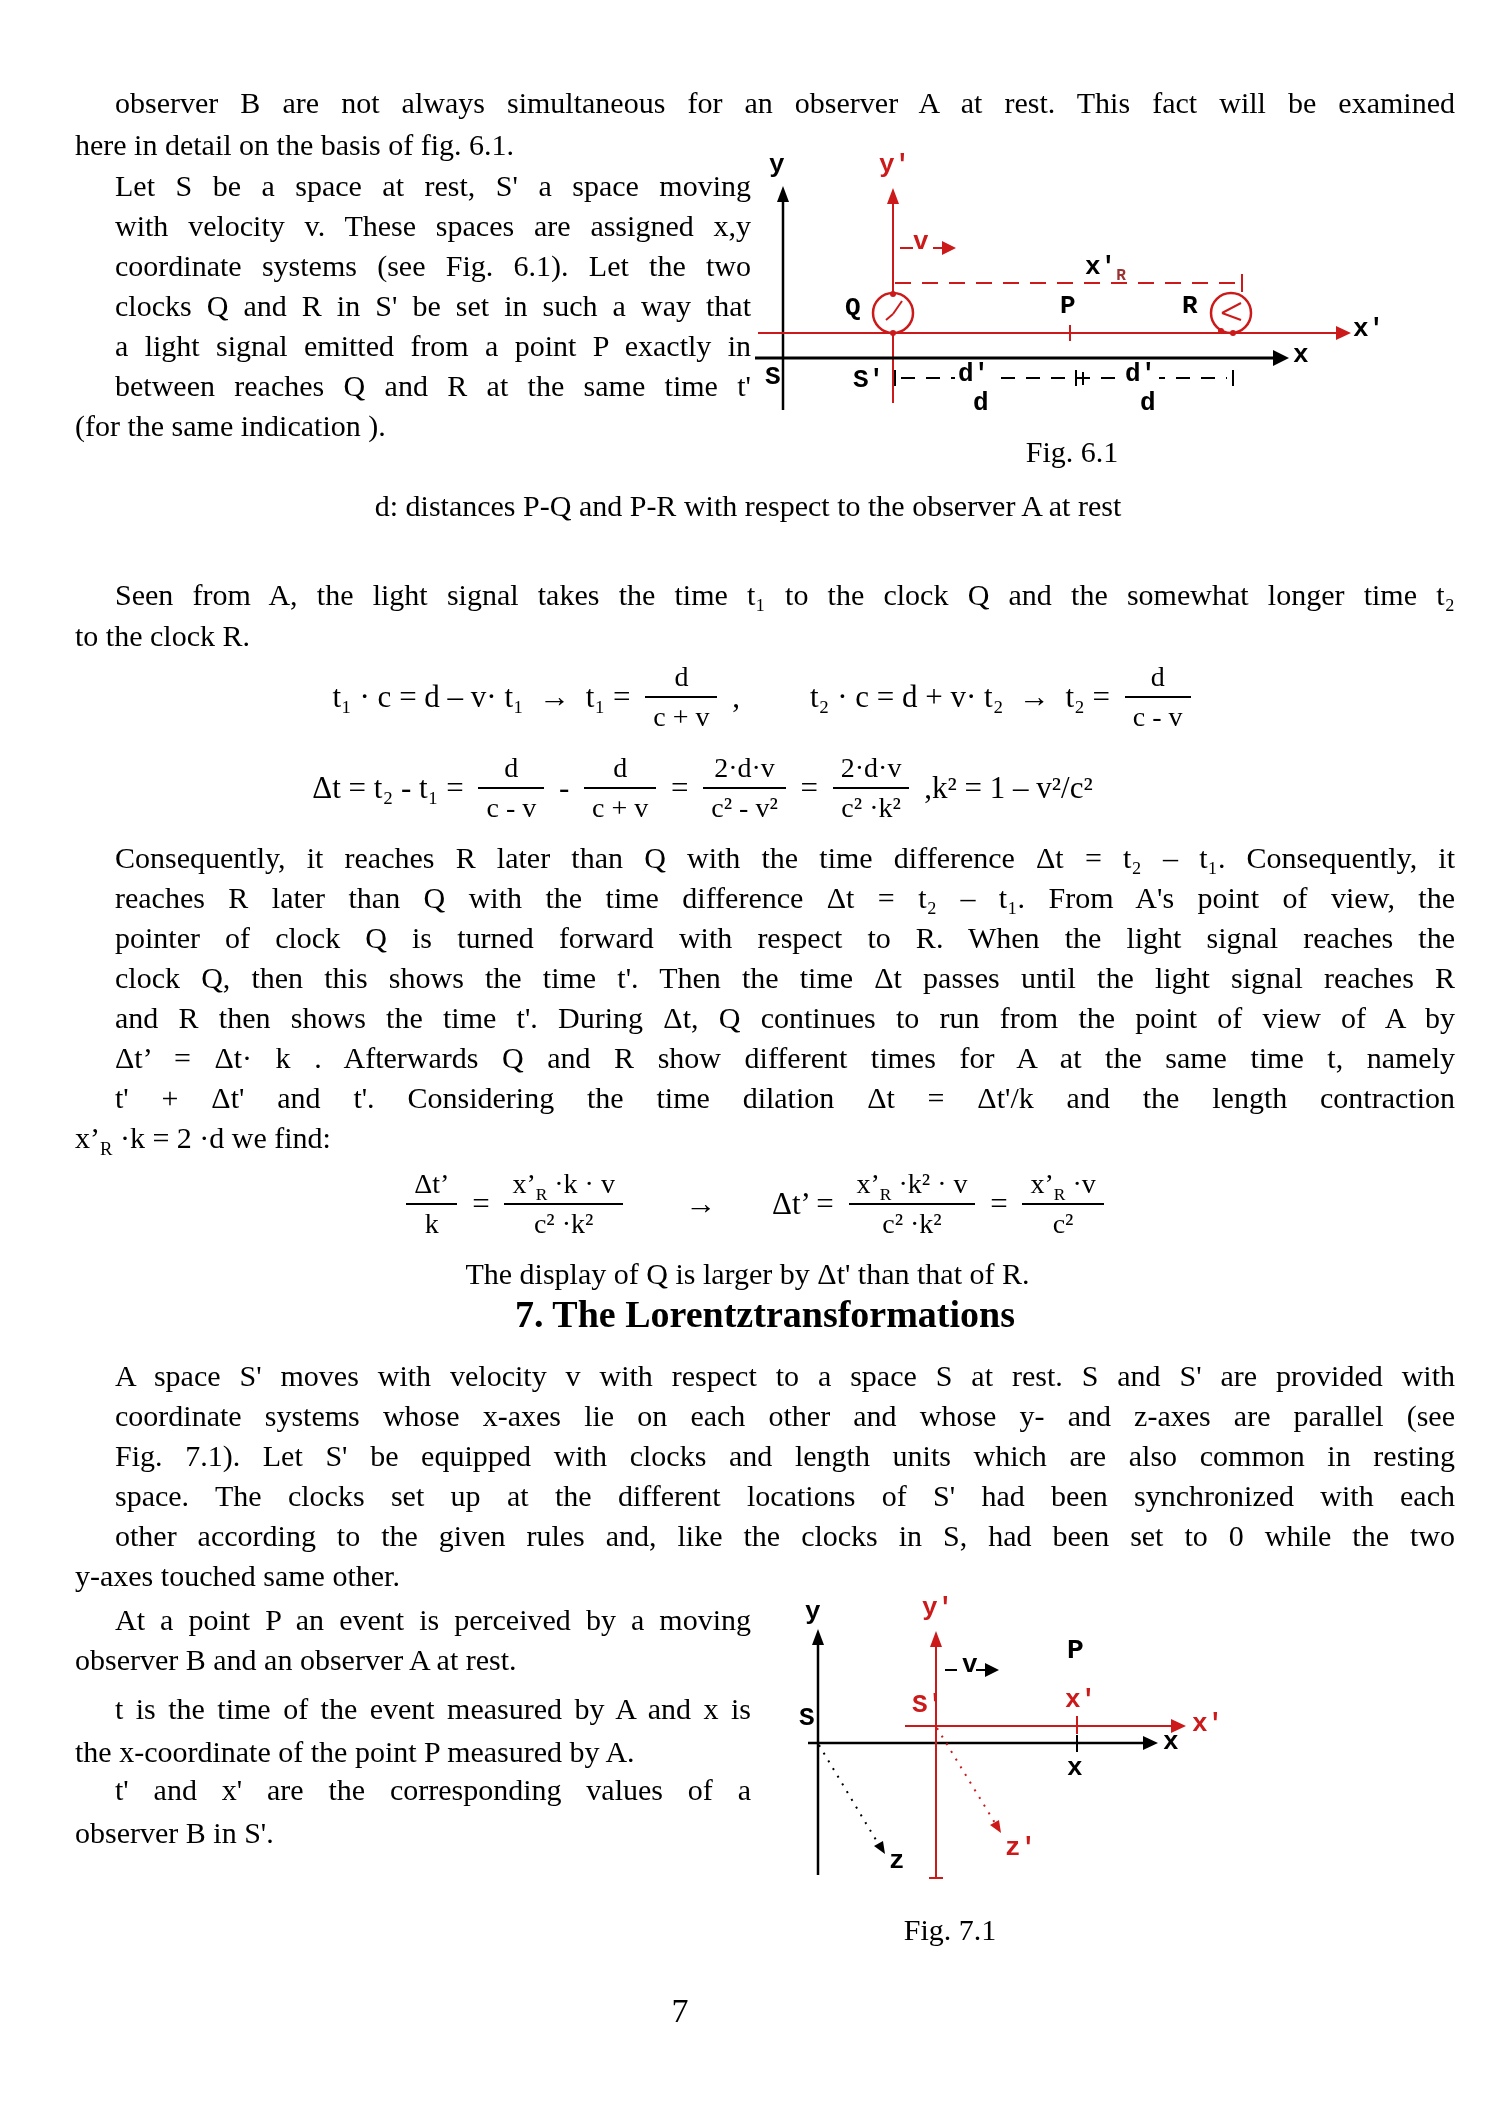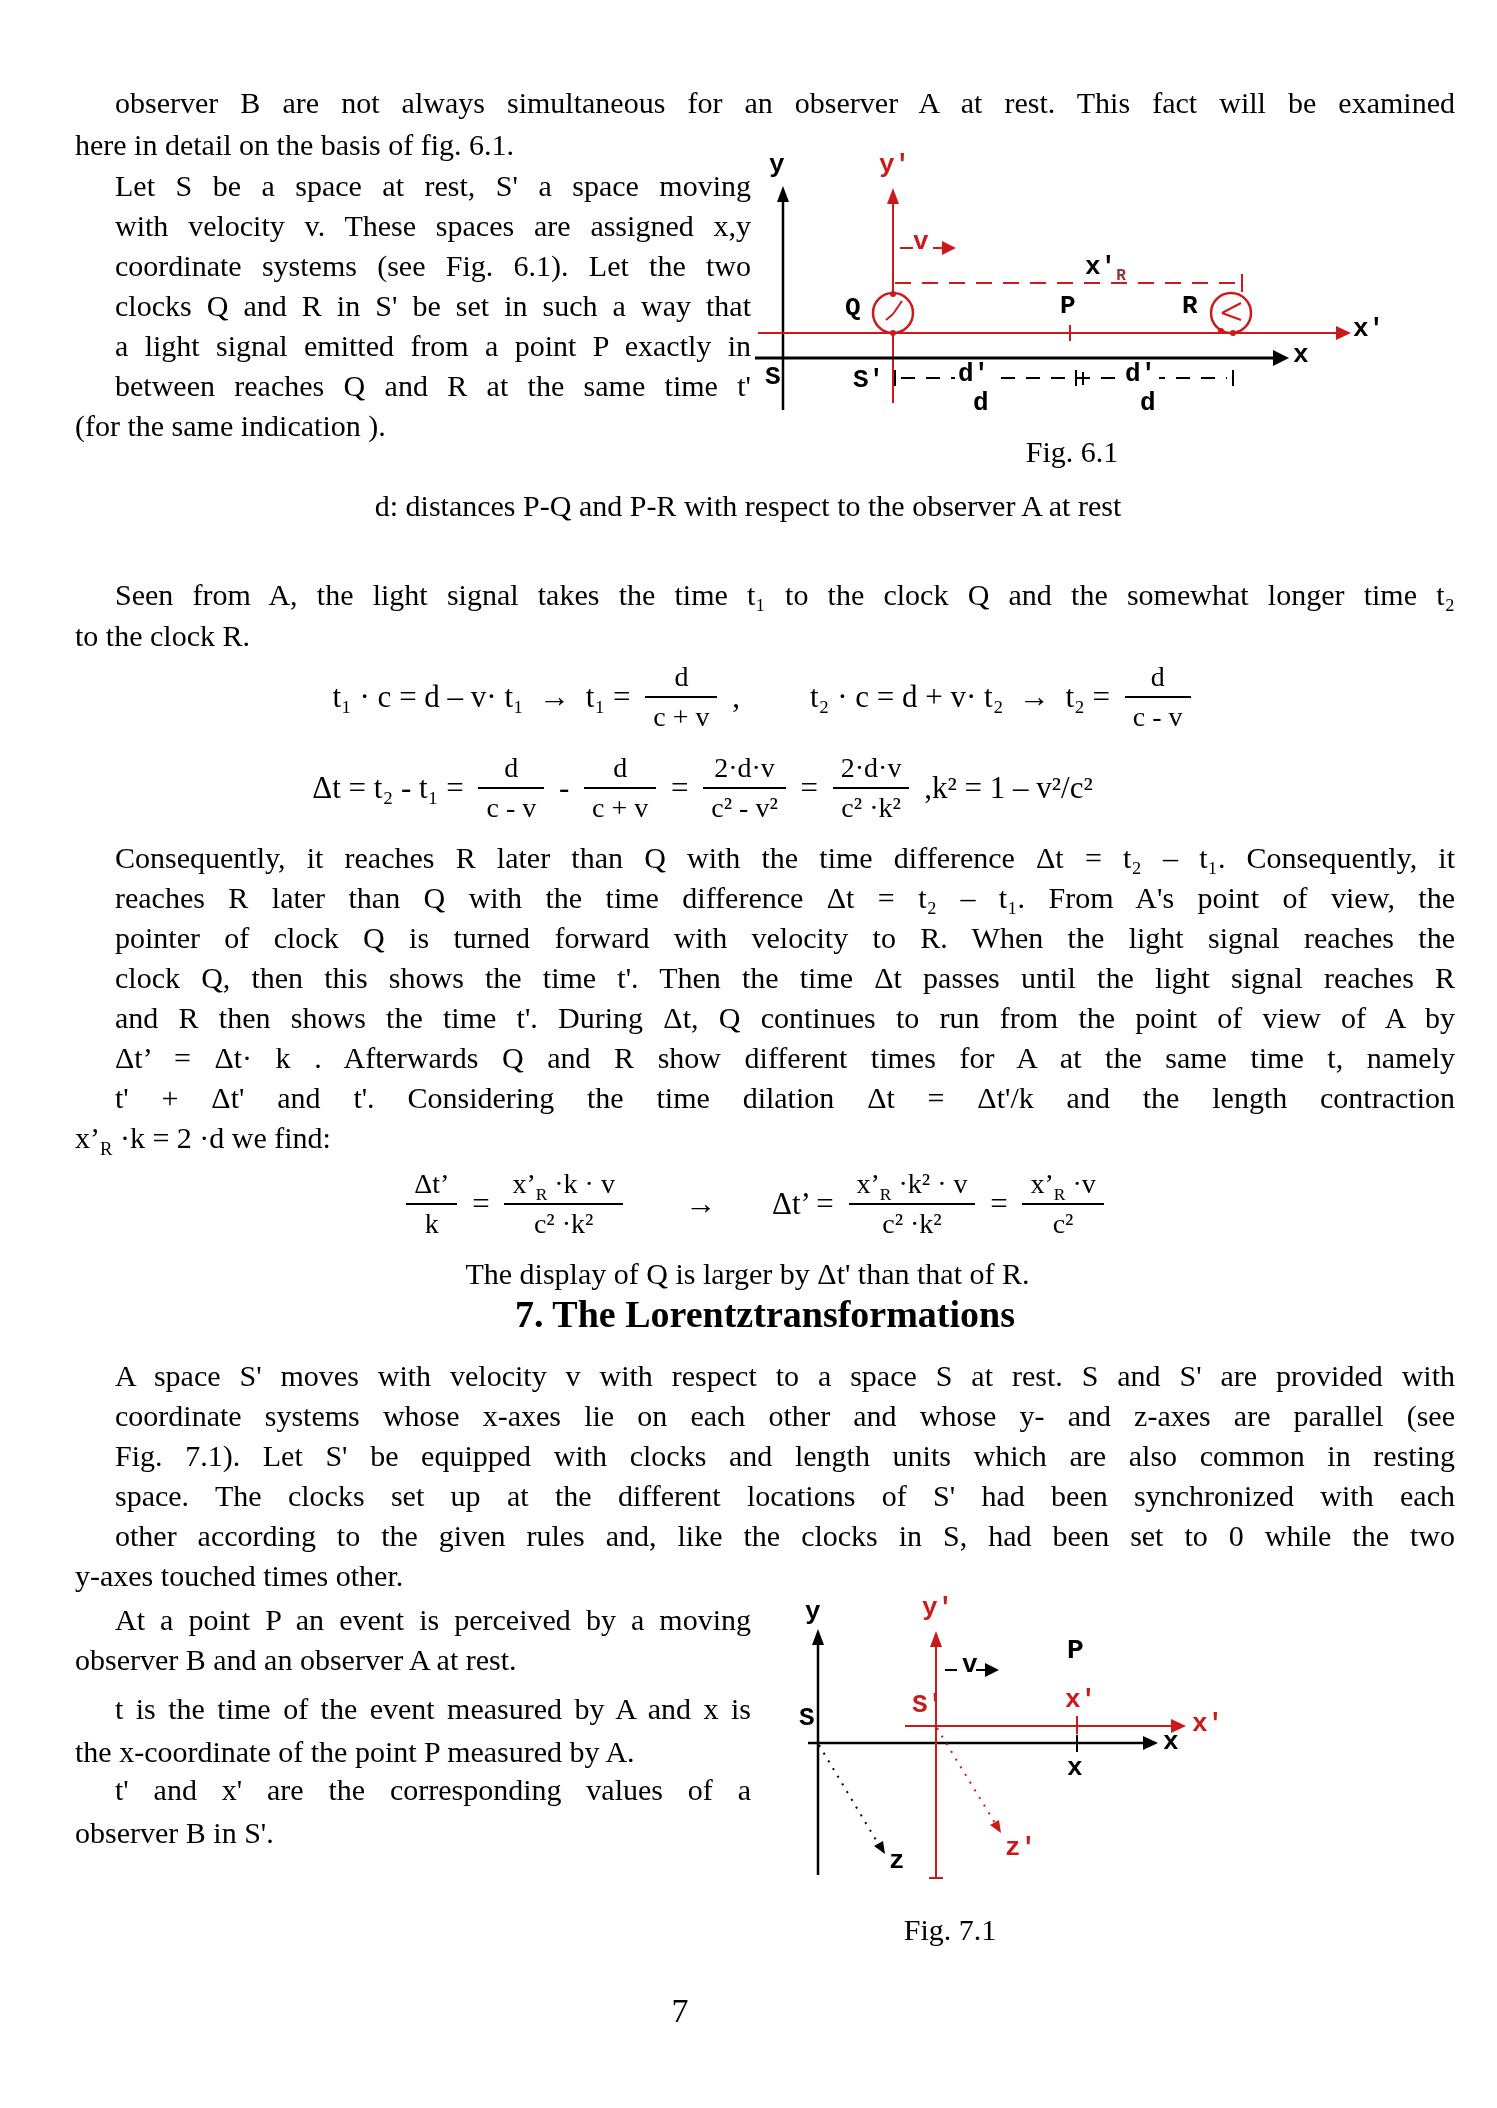--- a/index.html
+++ b/index.html
@@ -154,21 +154,21 @@
         <span class="num">2·d·v</span>
         <span class="den">c² ·k²</span>
       </span>
     <span class="et"> ,</span>
     <span class="et gap55">k² = 1 – v²/c²</span>
   </div>
 
   <div class="abs" style="left:75px;top:838px;width:1380px;">
     <div class="pline j">Consequently, it reaches R later than Q  with the time difference Δt = t₂ – t₁. Consequently, it</div>
     <div class="pline j">reaches R later than Q  with the time difference Δt = t₂ – t₁.  From A's point of view, the</div>
-    <div class="pline j">pointer of clock Q is  turned forward with velocity to  R. When the light signal reaches the</div>
+    <div class="pline j">pointer of clock Q is  turned forward with respect to  R. When the light signal reaches the</div>
     <div class="pline j">clock Q, then this shows the time t'.  Then the time Δt passes until the light signal reaches R</div>
     <div class="pline j">and R then shows the time t'. During Δt, Q continues to run from the point of view of A by</div>
     <div class="pline j">Δt’ = Δt· k . Afterwards Q and R  show different times for A at the same time t, namely</div>
     <div class="pline j">t' + Δt' and t'.  Considering the time dilation Δt = Δt'/k and the length contraction</div>
     <div class="pline"><span>x’</span><sub>R</sub><span> ·k = 2 ·d we find:</span></div>
   </div>
 
   <div class="abs eqrow" style="left:75px;top:1154px;width:1360px;height:100px;">
     <span class="frac">
         <span class="num">Δt’</span>
@@ -195,21 +195,21 @@
   <div class="abs pline center" style="left:75px;top:1254px;width:1345px;">The display of Q is larger by Δt' than that of R.</div>
 
   <div class="abs heading" style="left:75px;top:1292px;width:1380px;">7. The Lorentztransformations</div>
 
   <div class="abs" style="left:75px;top:1356px;width:1380px;">
     <div class="pline j">A space S' moves with velocity v with respect to a space S at rest. S and S' are provided with</div>
     <div class="pline j">coordinate systems whose x-axes lie on each other and whose y- and z-axes are parallel (see</div>
     <div class="pline j">Fig. 7.1).   Let S' be equipped with clocks and length units which are also common in resting</div>
     <div class="pline j">space. The clocks set up at the different locations of S' had been synchronized with each</div>
     <div class="pline j">other according to the given rules and, like the clocks in S, had been set to 0 while the two</div>
-    <div class="pline">y-axes touched times other.</div>
+    <div class="pline">y-axes touched same other.</div>
   </div>
 
   <div class="abs" style="left:75px;top:1600px;width:676px;">
     <div class="pline j">At a point P an event is perceived by a moving</div>
     <div class="pline">observer B and an observer A at rest.</div>
   </div>
   <div class="abs lh43" style="left:75px;top:1687px;width:676px;">
     <div class="pline j">t is the time of the event measured by A and x is</div>
     <div class="pline">the x-coordinate of the point P measured by A.</div>
   </div>

